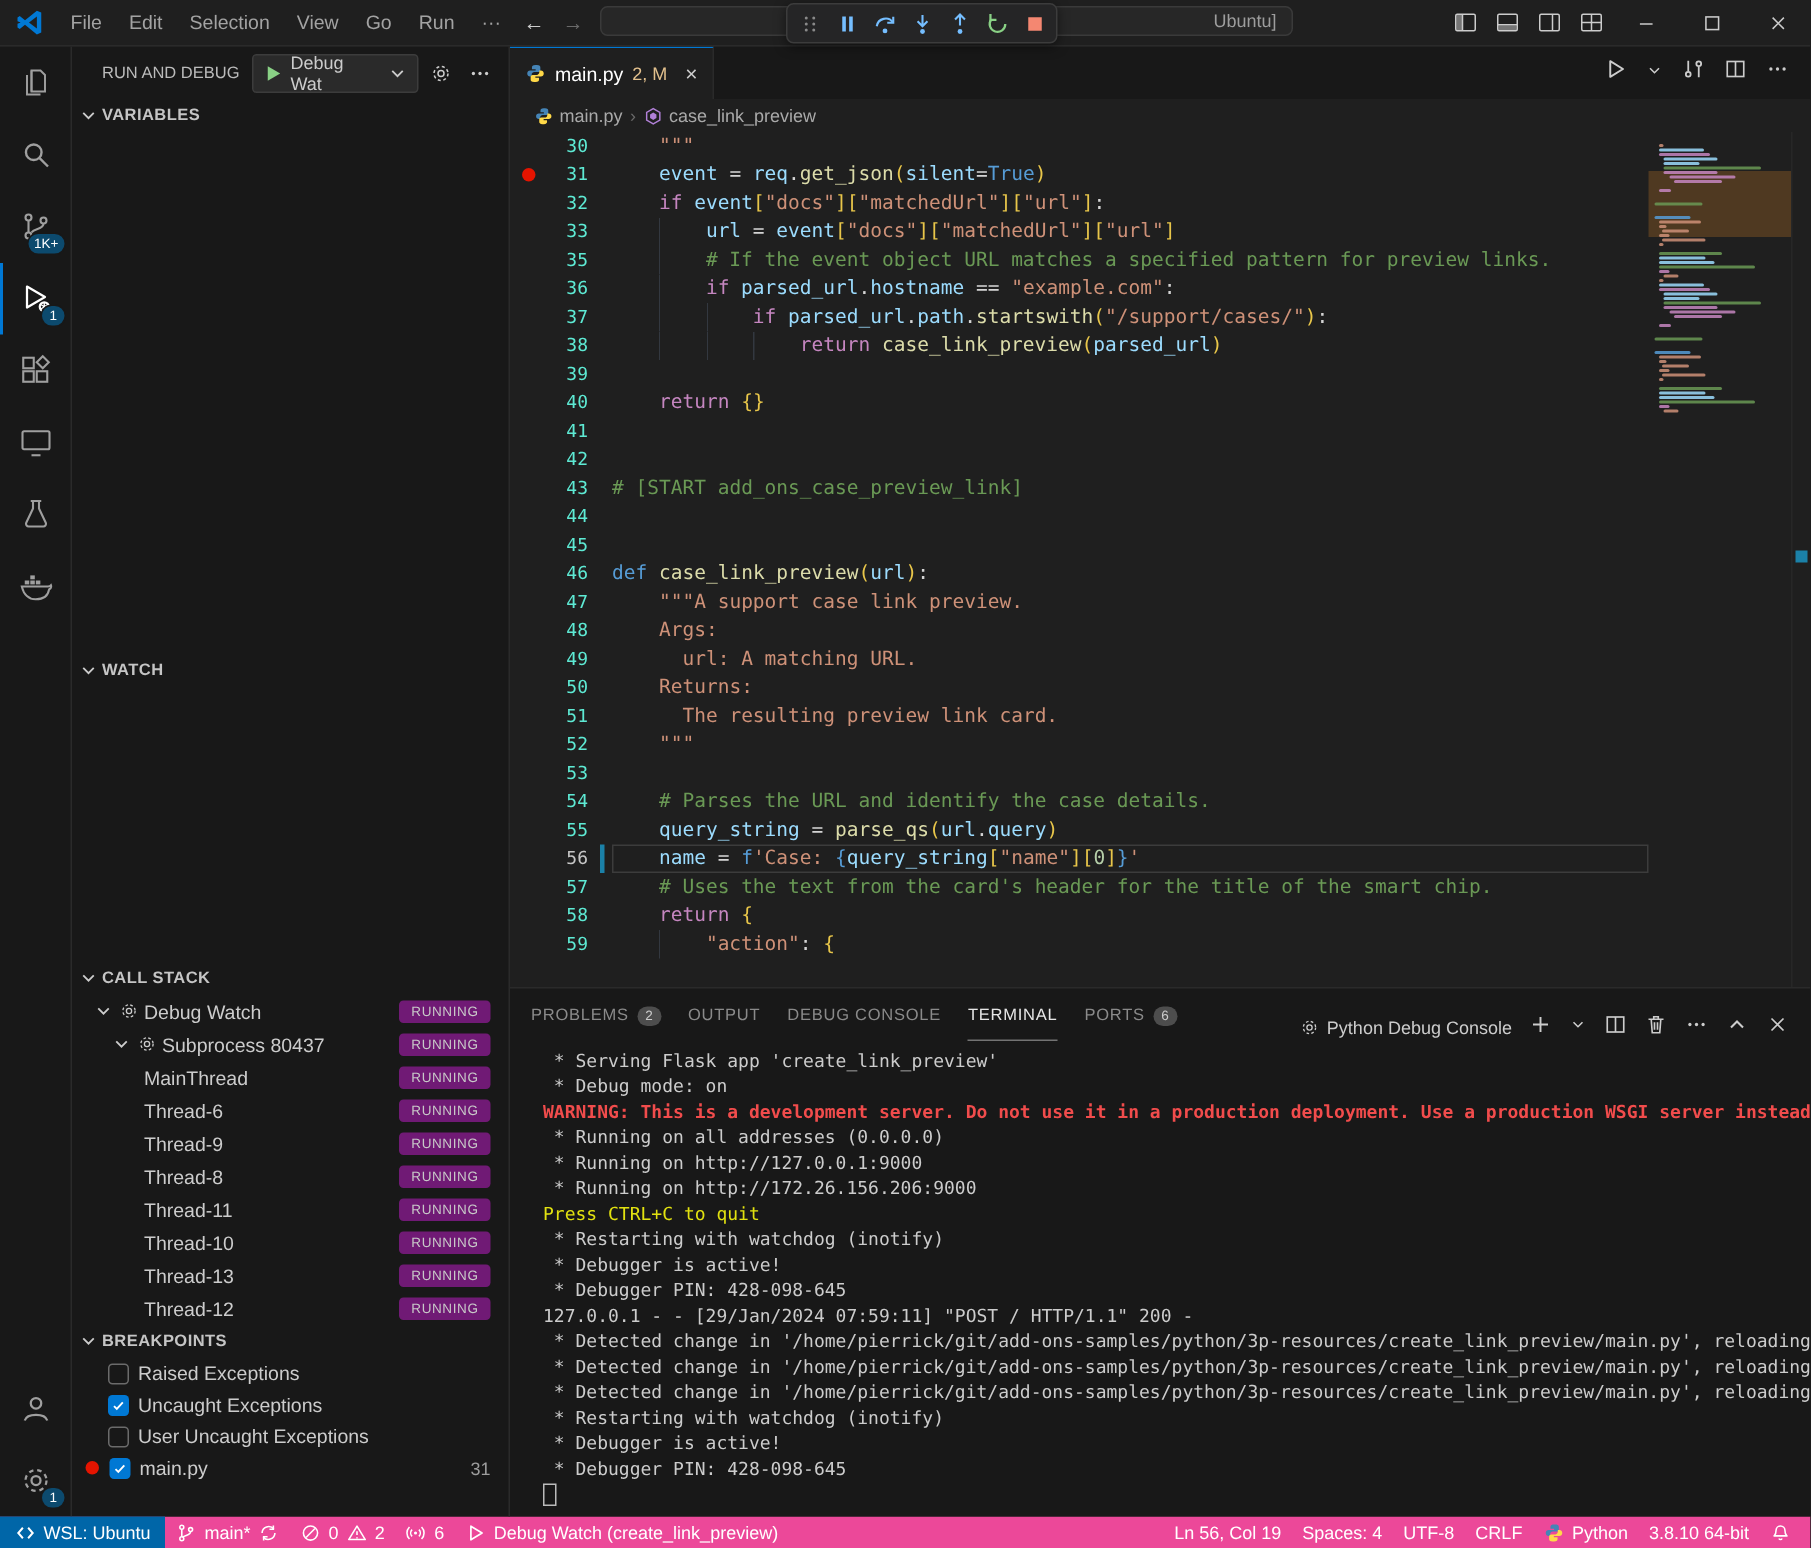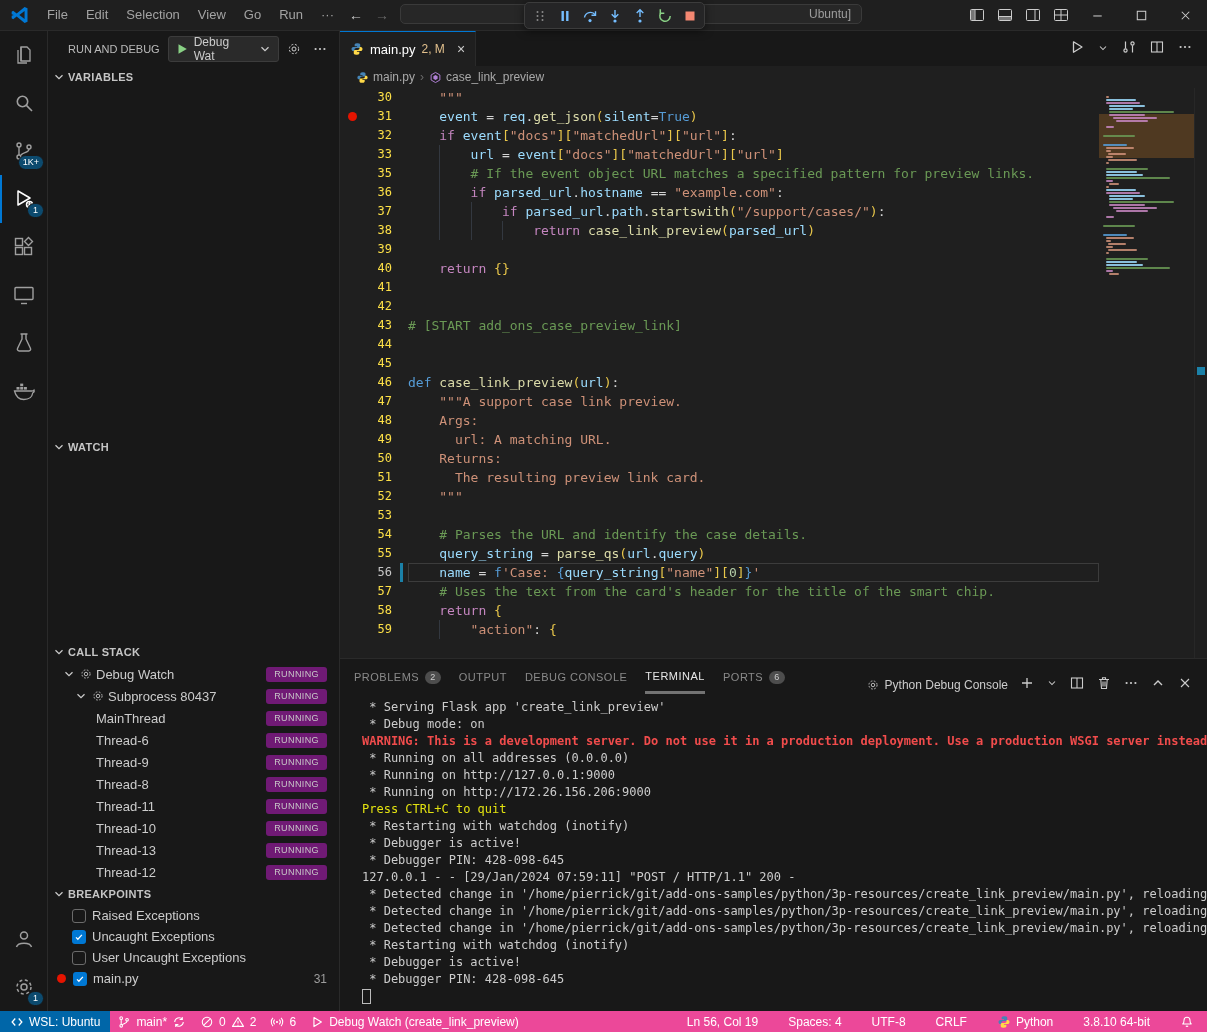--- a/index.html
+++ b/index.html
@@ -80,58 +80,58 @@
       font-size:12px;color:#a9a9a9;flex:none;}
   .crumb{display:flex;align-items:center;gap:4px;}
   .crumb .icon{width:13px;height:13px;}
   .crumb-sep{color:#6a6a6a;}
 
   #editor{height:570px;background:#1f1f1f;display:flex;overflow:hidden;flex:none;position:relative;}
   #code-area{flex:1;min-width:0;font-family:"DejaVu Sans Mono",monospace;font-size:13px;line-height:19px;}
   .code-line{display:flex;height:19px;position:relative;}
   .code-line.current::after{content:"";position:absolute;left:68px;right:0;top:0;bottom:0;border:1px solid #3c3c3c;pointer-events:none;box-sizing:border-box;}
   .gutter{width:68px;flex:none;position:relative;display:flex;align-items:center;}
-  .gutter .ln{width:42px;margin-left:10px;text-align:right;color:#fde047;font-size:12px;}
+  .gutter .ln{width:42px;margin-left:10px;text-align:right;color:#5eead4;font-size:12px;}
   .current .gutter .ln{color:#c6c6c6;}
   .gutter .bp{position:absolute;left:8px;top:5px;width:9px;height:9px;border-radius:50%;background:#e51400;}
   .gutter .mod{position:absolute;left:60px;top:0;width:3px;height:19px;background:#1b81a8;}
   .code-text{white-space:pre;color:#d4d4d4;}
   .ig{display:inline-block;width:4ch;height:19px;vertical-align:top;}
   .ig.g{box-shadow:inset 1px 0 0 #333840;}
   .tk-k{color:#C586C0}.tk-b{color:#569CD6}.tk-f{color:#DCDCAA}.tk-v{color:#9CDCFE}
   .tk-s{color:#CE9178}.tk-c{color:#6A9955}.tk-p{color:#D4D4D4}.tk-g{color:#E8C64A}.tk-num{color:#B5CEA8}
 
   #minimap{width:95px;flex:none;position:relative;padding-top:8px;box-sizing:border-box;}
   .mm-bar{height:2px;margin:0 4px 1px 4px;border-radius:1px;opacity:.85;}
   #mm-highlight{position:absolute;left:0;right:0;top:26px;height:44px;background:rgba(205,125,40,.28);}
   #overview-ruler{width:12px;flex:none;position:relative;border-left:1px solid rgba(255,255,255,.04);}
   .ruler-mark{position:absolute;right:2px;width:8px;height:8px;}
 
   
   #panel{height:353px;background:#181818;border-top:1px solid #2a2a2a;display:flex;flex-direction:column;flex:none;box-sizing:border-box;}
   #panel-header{height:35px;display:flex;align-items:flex-end;padding:0 14px;flex:none;}
   .panel-tab{font-size:11px;letter-spacing:.5px;color:#8a8a8a;margin-right:18px;height:34px;display:flex;align-items:center;gap:6px;box-sizing:border-box;}
-  .panel-tab.active{color:#e7e7e7;border-bottom:3px solid #737373;}
+  .panel-tab.active{color:#e7e7e7;border-bottom:1px solid #737373;}
   .panel-badge{background:#4d4d4d;color:#cccccc;border-radius:9px;font-size:9px;padding:2px 5px;line-height:1;}
   #panel-right{margin-left:auto;display:flex;align-items:center;gap:11px;font-size:12px;color:#cccccc;}
   #console-entry{display:flex;align-items:center;gap:5px;}
   #console-entry .icon{width:14px;height:14px;}
   #panel-right .p-act .icon{width:16px;height:16px;}
   #terminal{flex:1;padding:5px 0 0 22px;font-family:"DejaVu Sans Mono",monospace;font-size:12px;line-height:17px;
       color:#cccccc;white-space:pre;overflow:hidden;}
   .t-warn{color:#f14c4c;font-weight:bold;}
   .t-hint{color:#e2e210;}
   .t-cursor{display:inline-block;width:7px;height:13px;border:1px solid #bbbbbb;vertical-align:middle;}
 
   
   #statusbar{height:22px;background:#ec4899;display:flex;align-items:center;color:#ffffff;font-size:12px;}
   .sb-item{display:flex;align-items:center;gap:5px;padding:0 7px;height:22px;white-space:nowrap;}
   .sb-item .icon{width:14px;height:14px;}
   #sb-remote{background:#0066a8;padding:0 10px;}
-  #sb-right{margin-left:auto;display:flex;align-items:flex-start;padding-right:6px;gap:16px;}
+  #sb-right{margin-left:auto;display:flex;align-items:flex-start;padding-right:6px;}
 </style>
 </head>
 <body>
 
 <div id="titlebar">
   <span class="icon" id="vscode-logo">
       <svg viewBox="0 0 24 24">
         <path d="M17.5 2.5L21 4v16l-3.5 1.5L8 13.8l-4.2 3.3L2 16v-3l2.5-1L2 11V8l1.8-1.2L8 10.2z" fill="#0078d4"></path>
         <path d="M17.5 7.2v9.6L11.2 12z" fill="#1f1f1f"></path>
       </svg>

